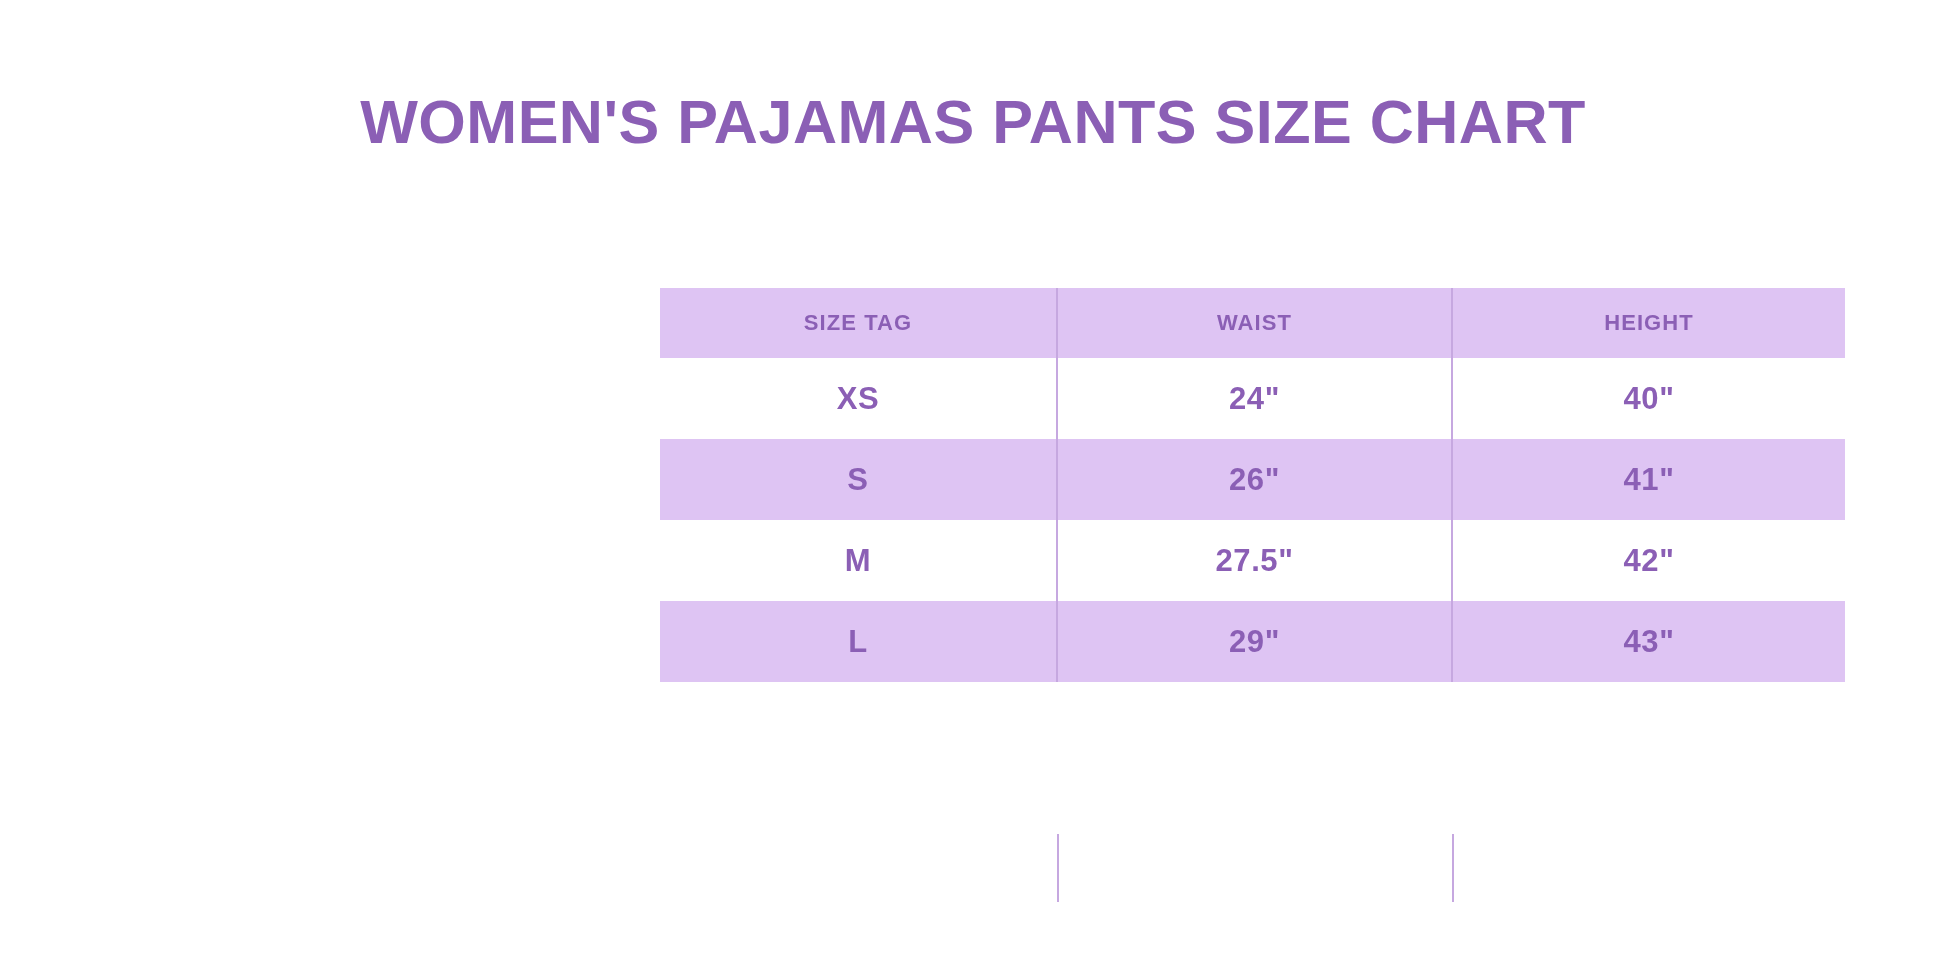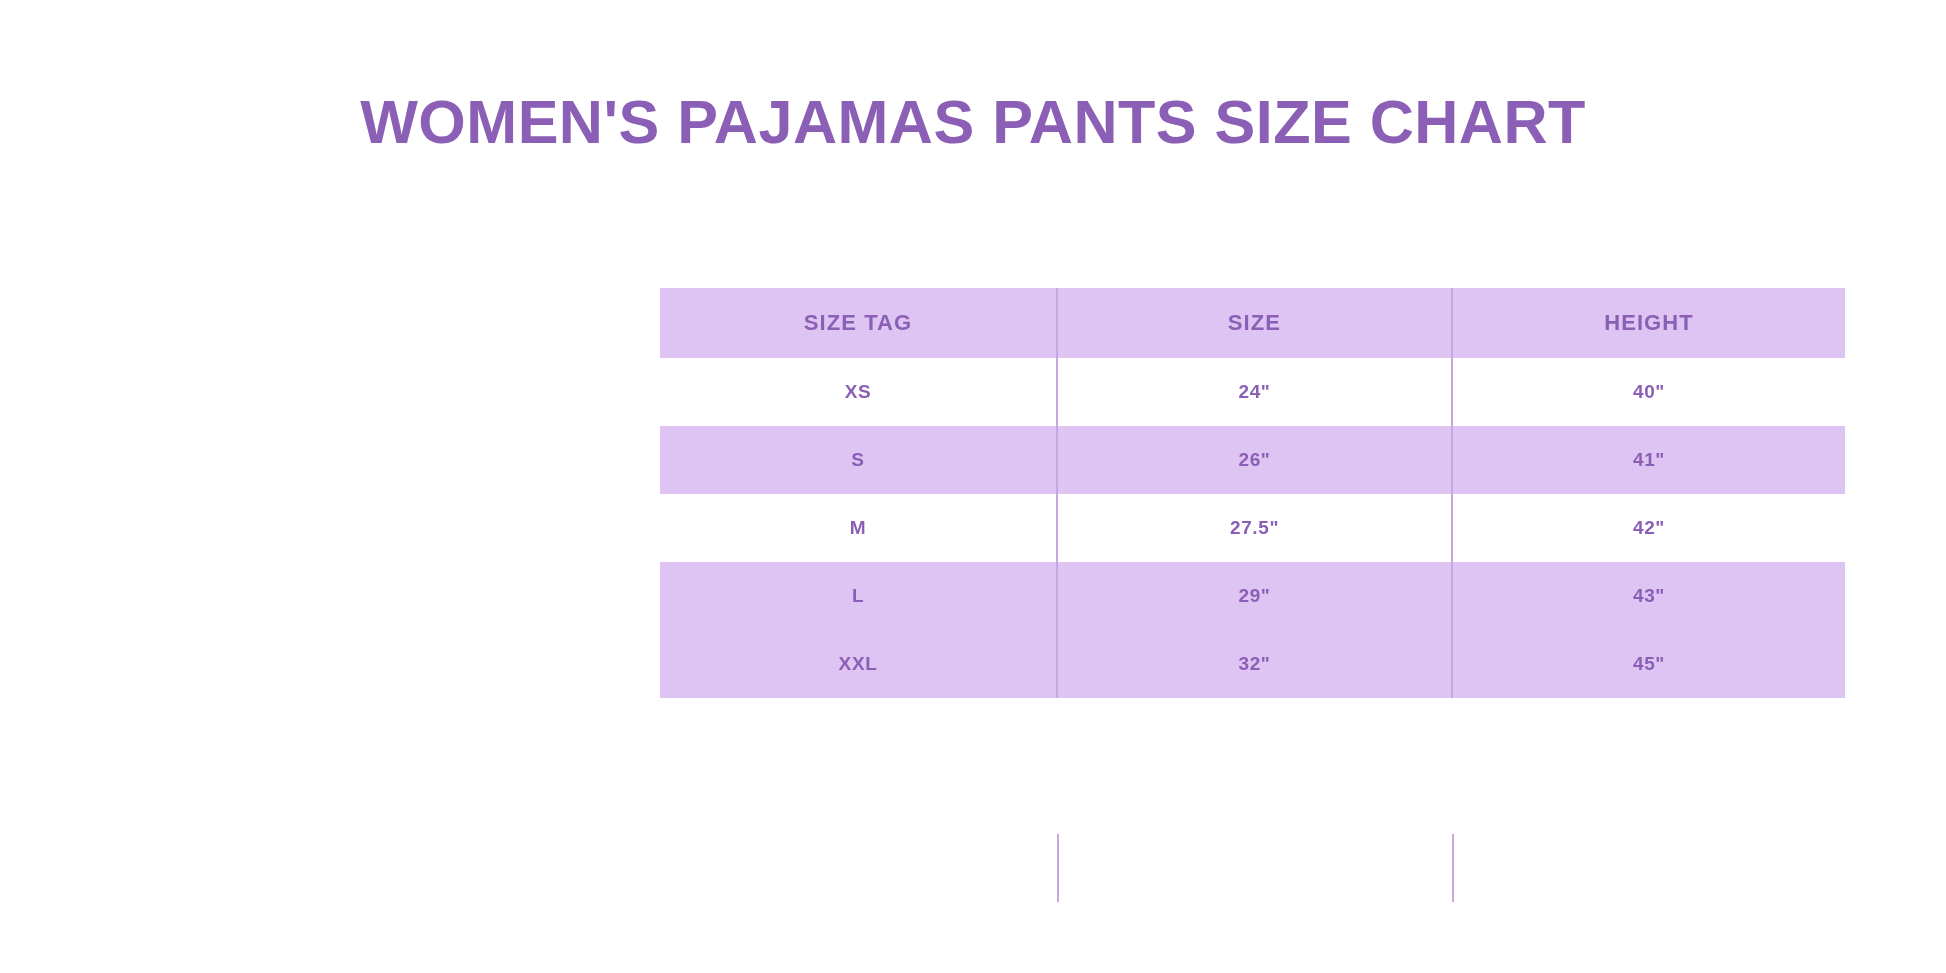--- a/index.html
+++ b/index.html
@@ -56,27 +56,27 @@
   }
 
   table.size-table col.col-size   { width: 397px; }
   table.size-table col.col-waist  { width: 395px; }
   table.size-table col.col-height { width: 393px; }
 
   table.size-table th,
   table.size-table td {
     padding: 0;
     margin: 0;
-    height: 68px;
+    height: 81px;
     text-align: center;
     vertical-align: middle;
     color: #8b5fb5;
     font-family: "Liberation Sans", sans-serif;
     font-weight: bold;
-    font-size: 19px;
+    font-size: 31px;
     letter-spacing: 0.6px;
     border: 0;
   }
 
   table.size-table thead th {
     height: 70px;
     background: #dec4f3;
     font-size: 22px;
     letter-spacing: 1.1px;
   }
@@ -115,21 +115,21 @@
   <div id="size-table-wrap">
     <table class="size-table">
       <colgroup>
         <col class="col-size">
         <col class="col-waist">
         <col class="col-height">
       </colgroup>
       <thead>
         <tr>
           <th class="cell-size">SIZE TAG</th>
-          <th class="cell-waist">SIZE</th>
+          <th class="cell-waist">WAIST</th>
           <th class="cell-height">HEIGHT</th>
         </tr>
       </thead>
       <tbody>
         <tr class="row-odd">
           <td class="cell-size">XS</td>
           <td class="cell-waist">24"</td>
           <td class="cell-height">40"</td>
         </tr>
         <tr class="row-even">
@@ -140,25 +140,20 @@
         <tr class="row-odd">
           <td class="cell-size">M</td>
           <td class="cell-waist">27.5"</td>
           <td class="cell-height">42"</td>
         </tr>
         <tr class="row-even">
           <td class="cell-size">L</td>
           <td class="cell-waist">29"</td>
           <td class="cell-height">43"</td>
         </tr>
-        <tr class="row-even">
-          <td class="cell-size">XXL</td>
-          <td class="cell-waist">32"</td>
-          <td class="cell-height">45"</td>
-        </tr>
       </tbody>
     </table>
 
     <div id="rule-1" class="rule-extension"></div>
     <div id="rule-2" class="rule-extension"></div>
   </div>
 
 </div>
 
 </body></html>

